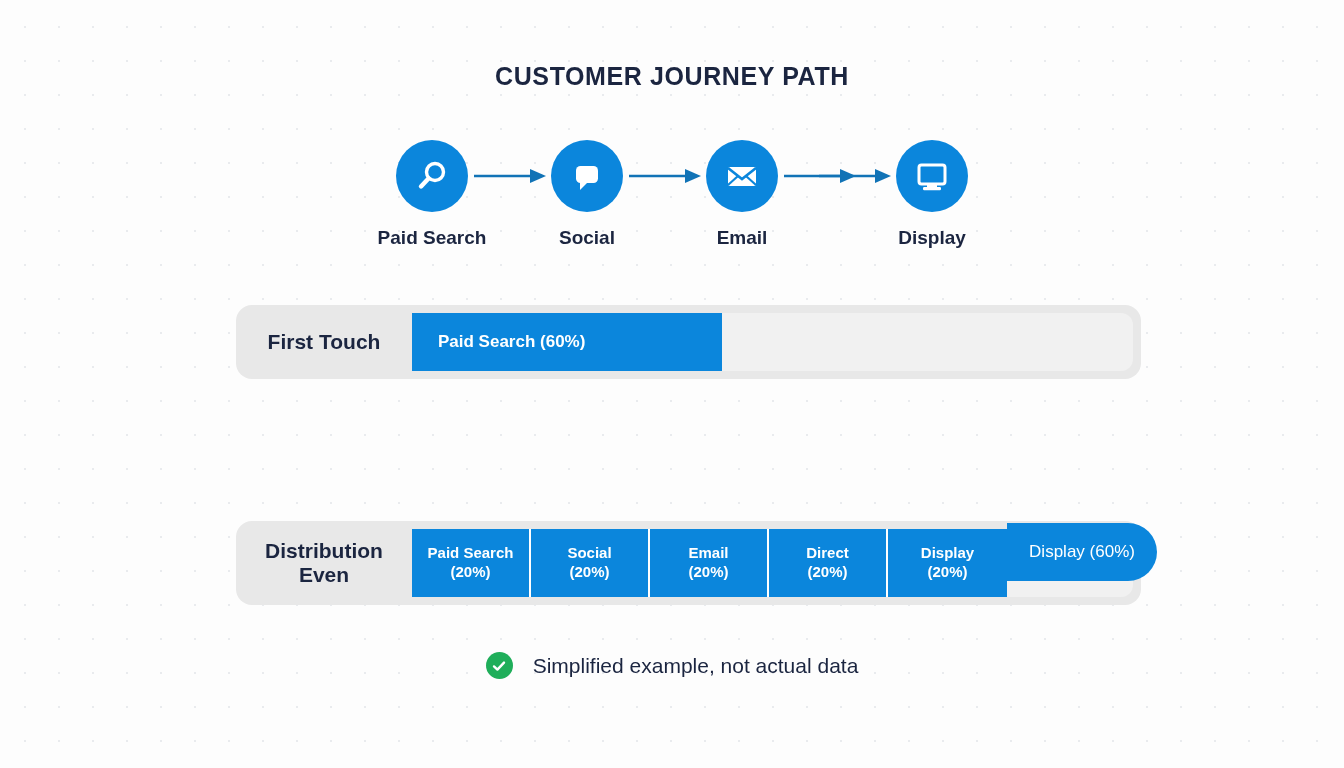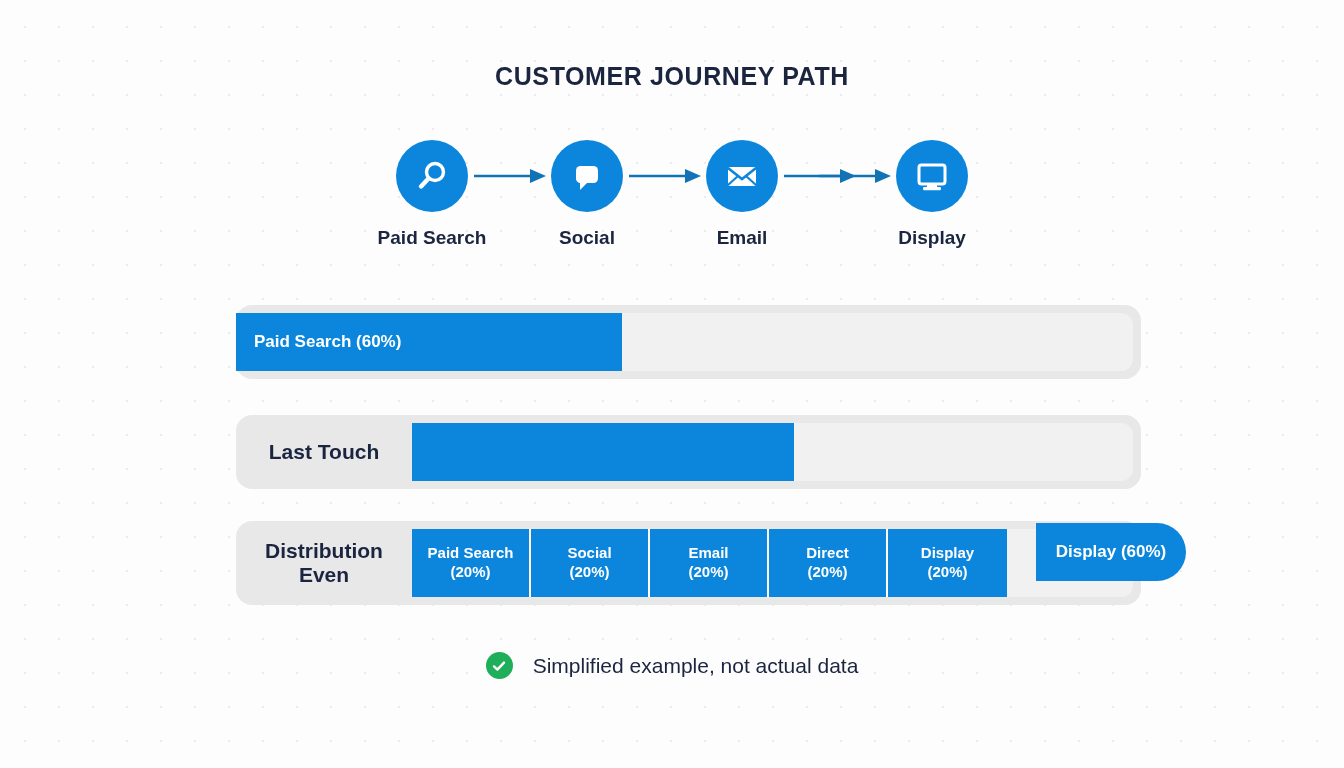--- a/index.html
+++ b/index.html
@@ -123,21 +123,21 @@
     position: absolute;
     top: 0;
     bottom: 0;
     left: 0;
     background: #0b86dc;
     display: flex;
     align-items: center;
   }
 
   .bar-text {
-    padding-left: 18px;
+    padding-left: 26px;
     color: #ffffff;
     font-size: 17px;
     font-weight: bold;
     white-space: nowrap;
   }
 
   
   .segments {
     position: absolute;
     top: 0; bottom: 0; left: 0;
@@ -156,31 +156,31 @@
     font-size: 15px;
     font-weight: bold;
     line-height: 1.25;
   }
   .seg:last-child { border-right: none; }
 
   .overlay-pill {
     position: absolute;
     top: -6px;
     height: 58px;
-    left: 624px;
+    left: 595px;
     width: 150px;
     background: #0b86dc;
     border-top-right-radius: 29px;
     border-bottom-right-radius: 29px;
     display: flex;
     align-items: center;
     justify-content: center;
     color: #ffffff;
     font-size: 17px;
-    font-weight: bold;
+    font-weight: normal;
     white-space: nowrap;
   }
 
   
   .footnote {
     position: absolute;
     top: 652px;
     left: 0;
     width: 1344px;
     display: flex;
@@ -282,35 +282,28 @@
           <rect x="14" y="27" width="10" height="4" fill="#fff"></rect>
           <rect x="10" y="30" width="18" height="3.2" rx="1.2" fill="#fff"></rect>
         </svg>
       </div>
       <div class="node-label">Display</div>
     </div>
 
   </div>
 
   <div class="row row-first">
+    <div class="row-label">First Touch</div>
     <div class="track">
       <div class="bar" id="bar-first" style="width: 43%;">
         <span class="bar-text">Paid Search (60%)</span>
       </div>
     </div>
   </div>
 
-  <div class="row row-last">
-    <div class="row-label">Last Touch</div>
-    <div class="track">
-      <div class="bar" id="bar-last" style="width: 53%;">
-        <span class="bar-text"></span>
-      </div>
-    </div>
-  </div>
 
   <div class="row row-even">
     <div class="row-label">
       <div>Distribution</div>
       <div>Even</div>
     </div>
     <div class="track">
       <div class="segments" id="segments">
           <div class="seg">
             <div>Paid Search</div>

